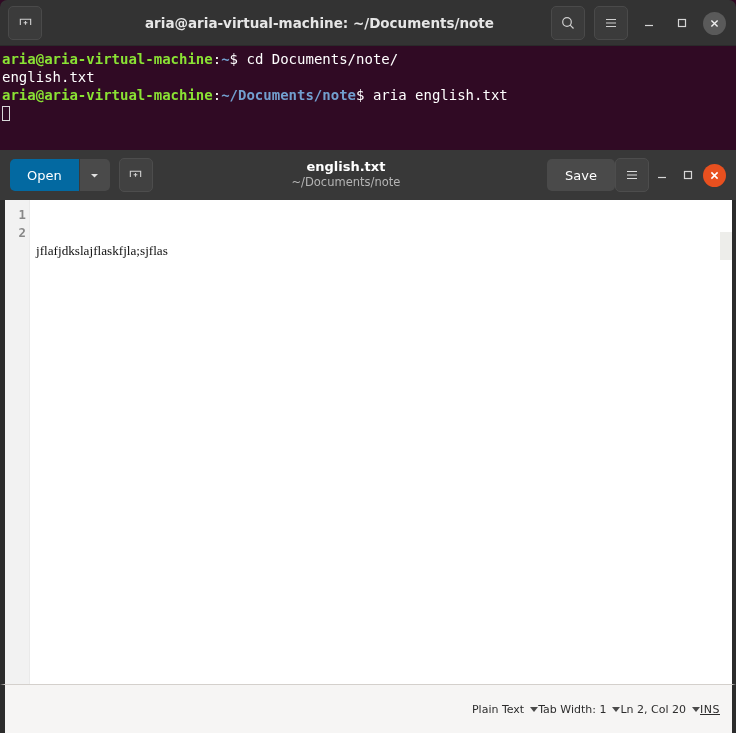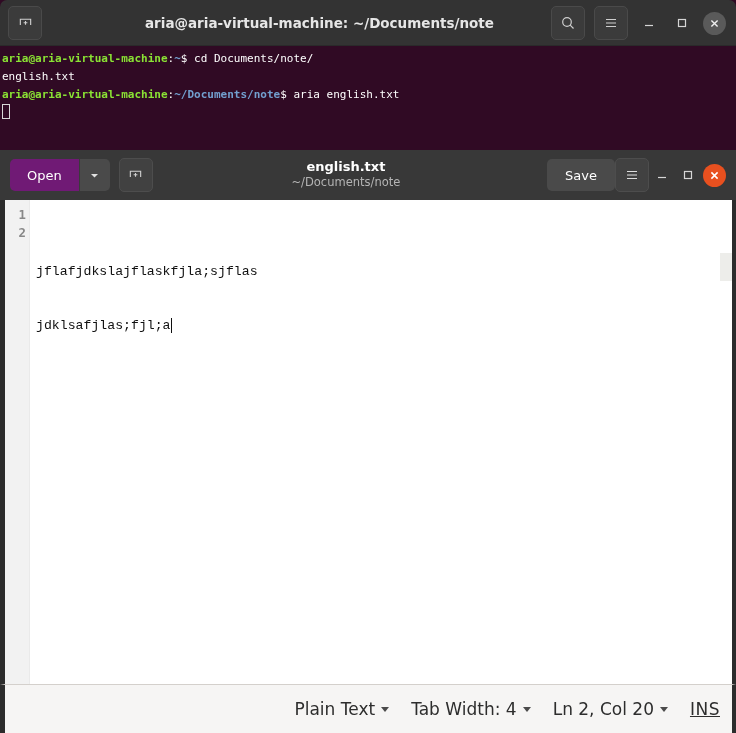--- a/index.html
+++ b/index.html
@@ -57,21 +57,21 @@
   .close-circle {
     width: 23px; height: 23px; border-radius: 50%;
     background: #5a5a5a;
     display: flex; align-items: center; justify-content: center;
   }
 
   .term-body {
     position: absolute; left: 0; top: 46px; width: 736px; height: 104px;
     background: #300a24;
     font-family: "DejaVu Sans Mono", monospace;
-    font-size: 11px;
+    font-size: 14px;
     line-height: 18px;
     padding: 4px 0 0 2px;
     box-sizing: border-box;
     color: #ffffff;
   }
   .term-line { white-space: pre; height: 18px; }
   .t-user { color: #8ae234; font-weight: bold; }
   .t-colon { color: #ffffff; }
   .t-path { color: #729fcf; font-weight: bold; }
   .t-dollar { color: #ffffff; }
@@ -94,21 +94,21 @@
     position: relative;
     height: 50px; width: 736px;
     background: #383838;
     display: flex; align-items: center;
     box-sizing: border-box;
     padding: 0 10px;
   }
   .gh-left { display: flex; align-items: center; flex: 0 0 auto; }
   .open-group { display: flex; align-items: stretch; }
   .open-btn {
-    background: #701a75;
+    background: #0369a1;
     color: #ffffff;
     font-size: 13px;
     border: none;
     border-right: 1px solid #3a3a3a;
     border-top-left-radius: 5px; border-bottom-left-radius: 5px;
     padding: 0 17px;
     height: 32px;
     font-family: "DejaVu Sans", sans-serif;
     display:flex; align-items:center;
   }
@@ -179,27 +179,26 @@
     text-align: right;
     padding: 6px 3px 0 0;
     box-sizing: border-box;
     flex: 0 0 auto;
   }
   .gutter div { font-weight: bold; height:18px; }
   .text-col {
     flex: 1 1 auto;
     position: relative;
     padding: 6px 0 0 6px;
-    font-family: Liberation Mono, monospace;
+    font-family: Liberation Serif, serif;
     font-size: 13.2px;
     line-height: 18px;
     color: #101010;
     white-space: pre;
     box-sizing: border-box;
-    margin-top: 21px;
   }
   .text-col .ed-line { height: 18px; }
   .edit-caret {
     display: inline-block;
     width: 1px; height: 15px;
     background: #101010;
     vertical-align: text-bottom;
   }
   .scroll-mark {
     position: absolute; right: 0; top: 32px;
@@ -209,24 +208,23 @@
 
   
   .statusbar {
     position: absolute; left: 0; top: 534px; width: 736px; height: 49px;
     background: #f6f5f4;
     border-top: 1px solid #d4d0cc;
     border-left: 5px solid #2c2c2c;
     border-right: 4px solid #2c2c2c;
     box-sizing: border-box;
     display: flex; align-items: center; justify-content: flex-end;
-    gap: 22px;
     padding-right: 12px;
     font-family: "DejaVu Sans", sans-serif;
-    font-size: 17px;
+    font-size: 11px;
     color: #2d2d2d;
   }
   .sb-item { display: flex; align-items: center; gap: 6px; }
   .sb-caret {
     width: 0; height: 0;
     border-left: 4.5px solid transparent;
     border-right: 4.5px solid transparent;
     border-top: 5px solid #4b4b4b;
   }
   .sb-ins { letter-spacing: .5px; text-decoration: underline; }
@@ -376,32 +374,31 @@
       </div>
     </div>
 
     <div class="editor-area">
       <div class="gutter">
         <div>1</div>
         <div>2</div>
       </div>
       <div class="text-col">
         <div class="ed-line"><span>jflafjdkslajflaskfjla;sjflas</span></div>
-        <div class="ed-line"><span>jdklsafjlas;fjl;a</span><span class="edit-caret"></span></div>
         <div class="scroll-mark"></div>
       </div>
     </div>
 
     <div class="statusbar">
       <div class="sb-item">
         <span>Plain Text</span>
         <span class="sb-caret"></span>
       </div>
       <div class="sb-item">
-        <span>Tab Width: 4</span>
+        <span>Tab Width: 1</span>
         <span class="sb-caret"></span>
       </div>
       <div class="sb-item sb-lncol">
         <span>Ln 2, Col 20</span>
         <span class="sb-caret"></span>
       </div>
       <div class="sb-item sb-ins">
         <span>INS</span>
       </div>
     </div>

